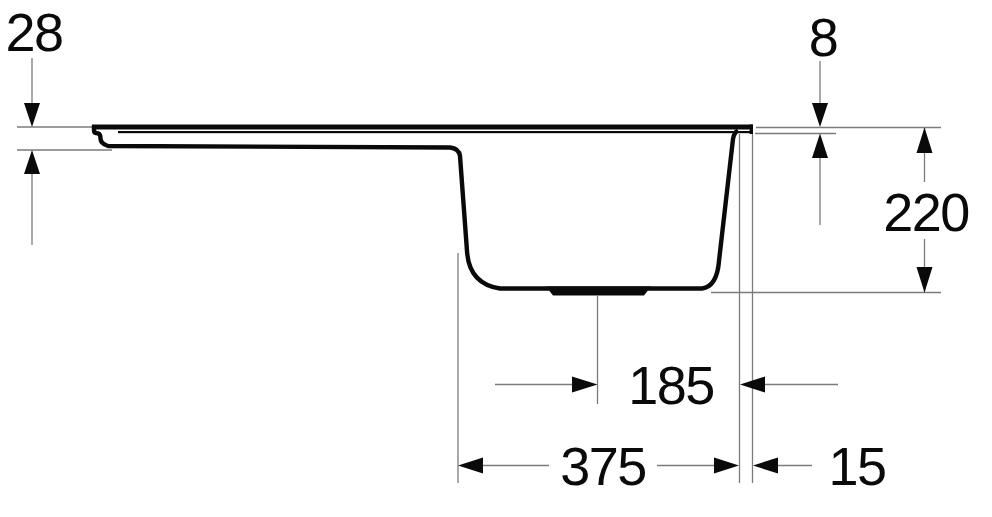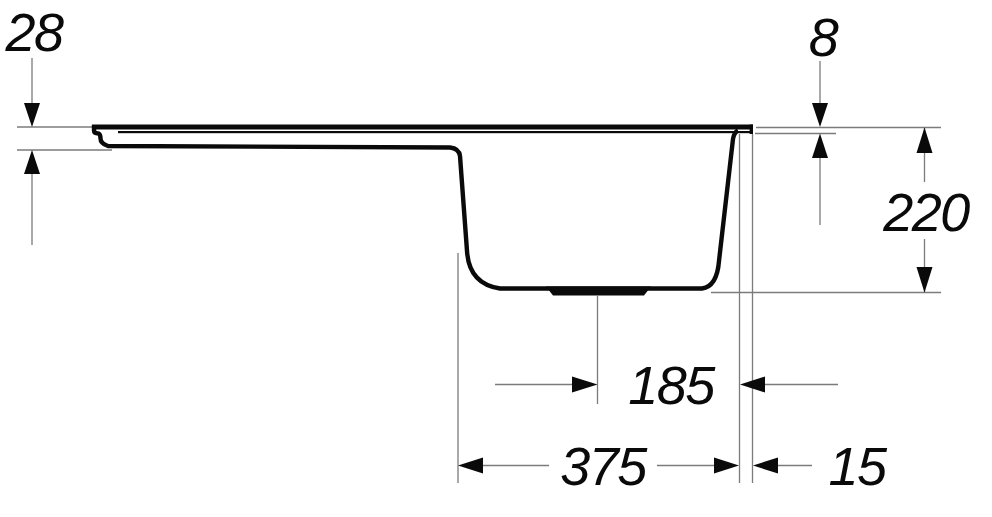--- a/index.html
+++ b/index.html
@@ -2,21 +2,20 @@
 <html><head>
 <meta charset="utf-8">
 <style>
   html,body{margin:0;padding:0;background:#ffffff;}
   .canvas{
     position:relative;
     width:992px;height:517px;
     background:#ffffff;
     overflow:hidden;
     font-family:"Liberation Sans",sans-serif;
-    font-style:italic;
   }
   svg{display:block;}
   .dim-text{
     font-family:"Liberation Sans",sans-serif;
     font-size:54px;
     letter-spacing:-1.5px;
     fill:#0a0a0a;
     text-anchor:middle;
   }
   .thin{stroke:#7b7b7b;stroke-width:1.3;fill:none;}

